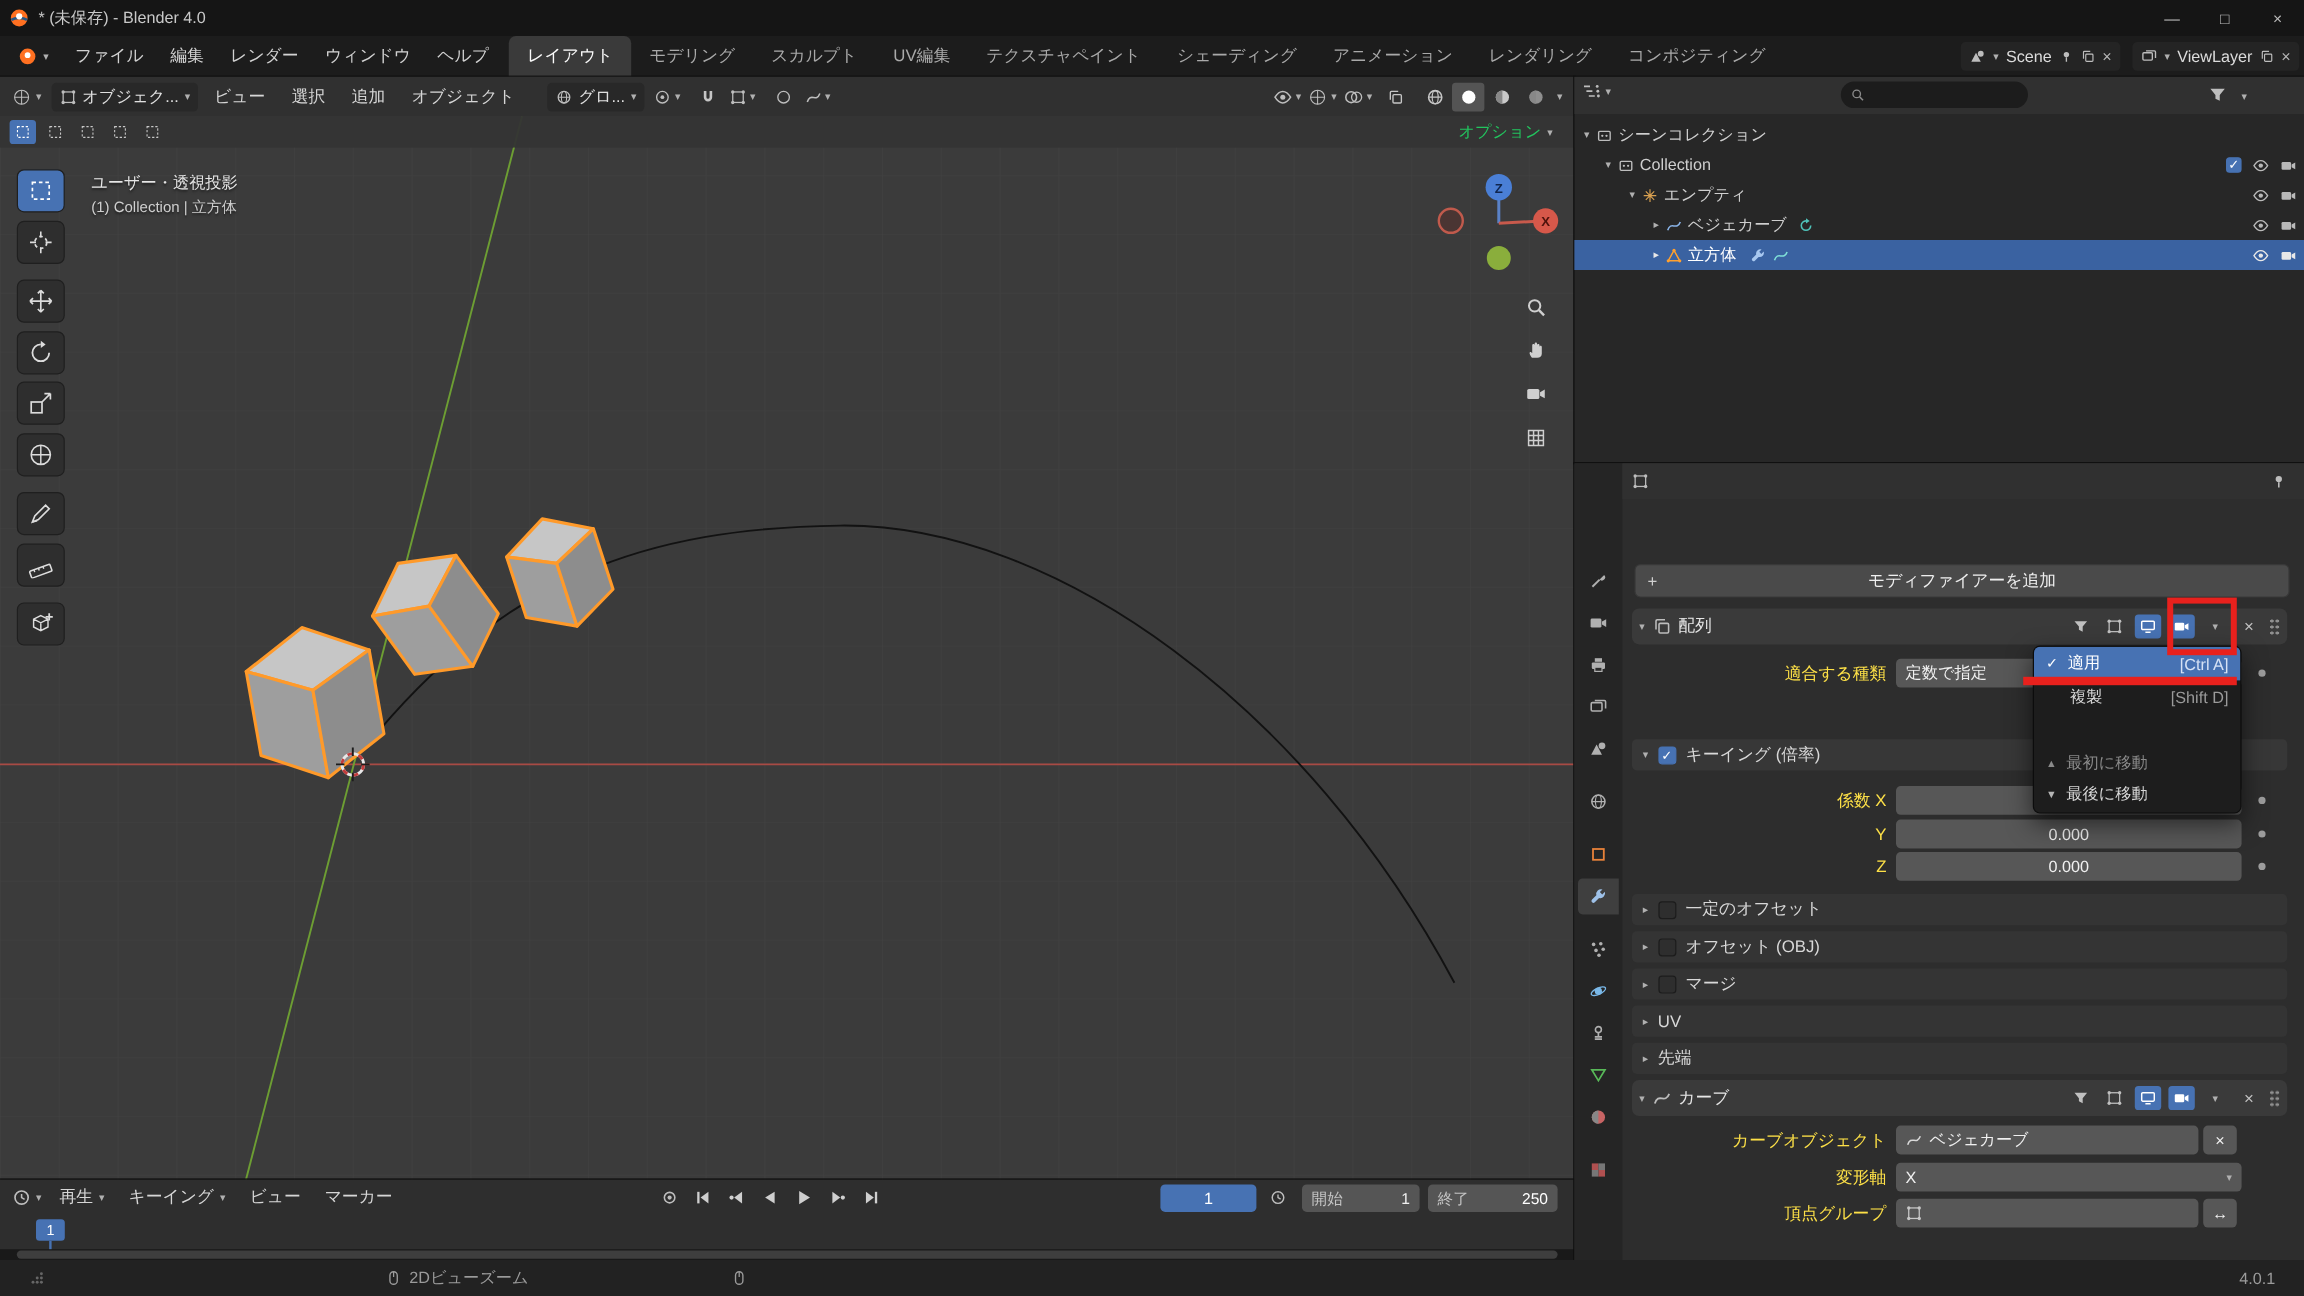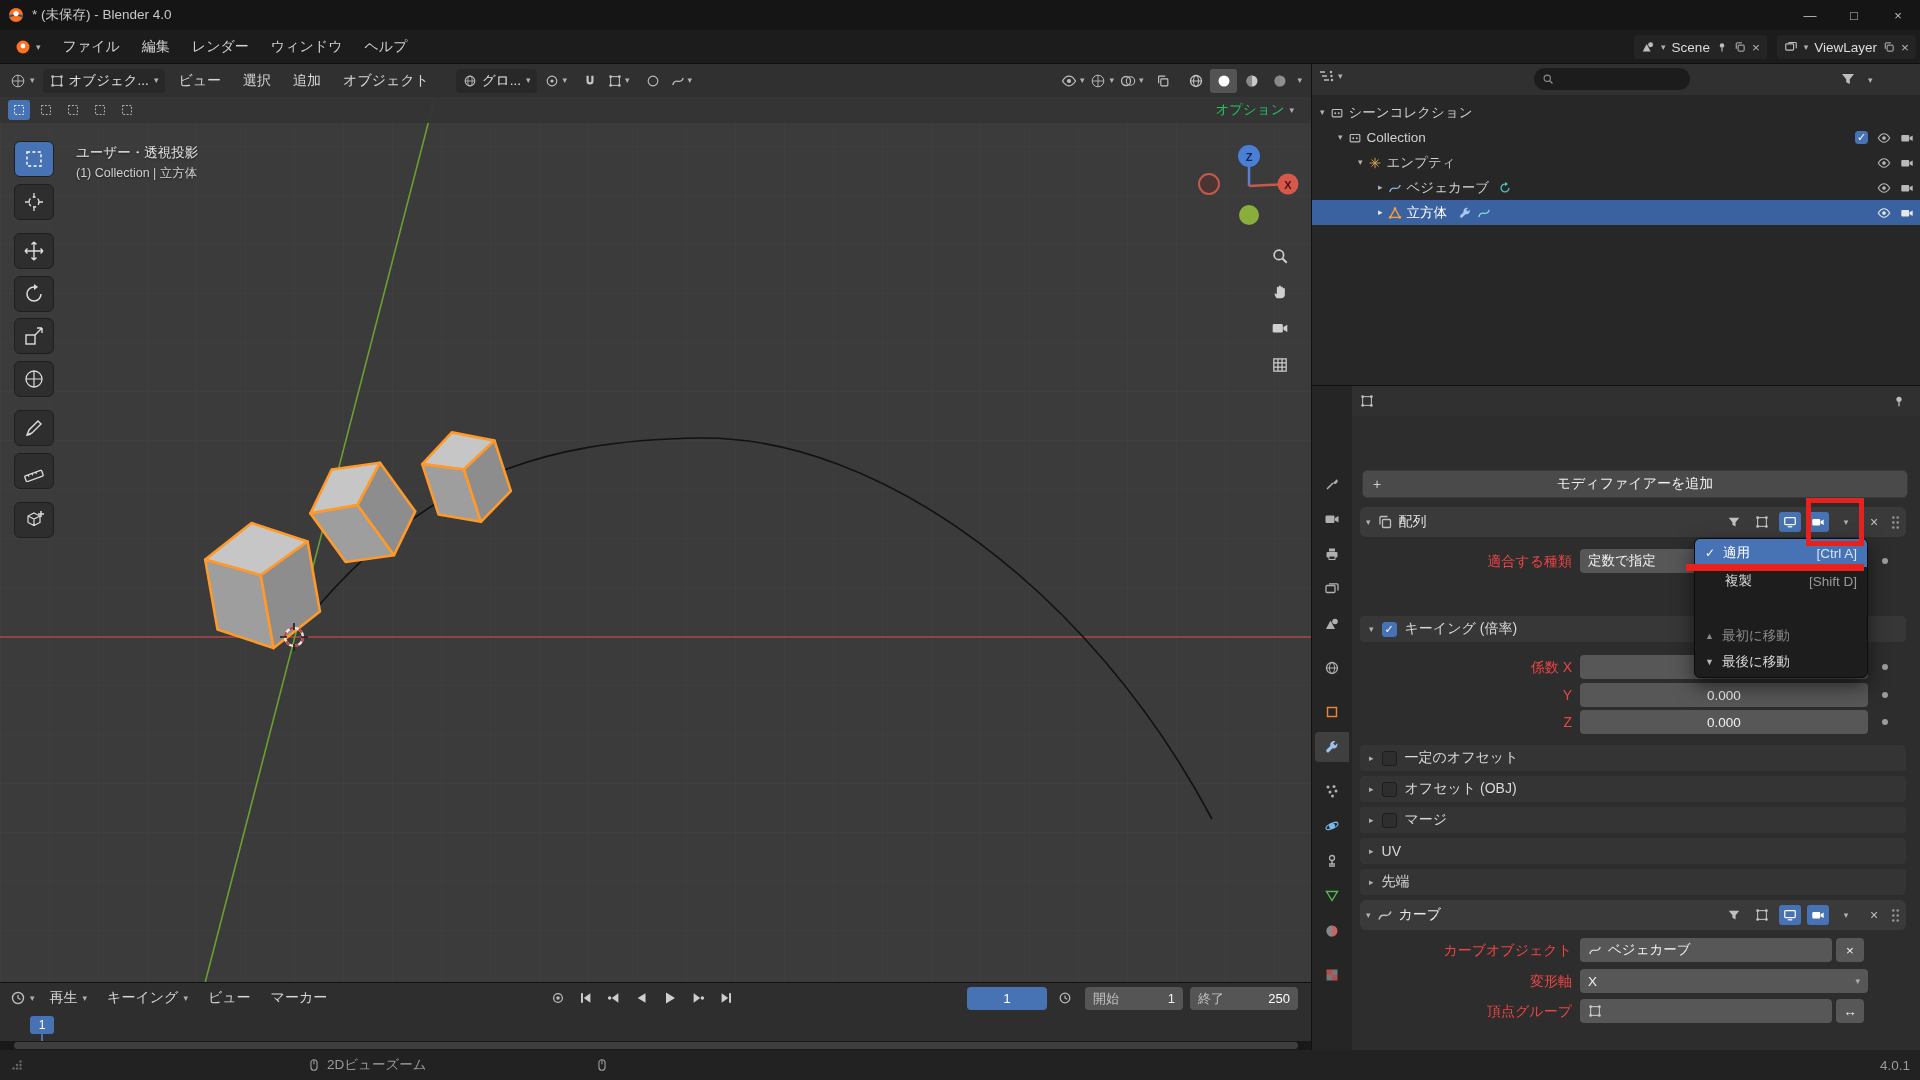--- a/index.html
+++ b/index.html
@@ -36,33 +36,33 @@
 .olrow.sel{background:#3a62a1;color:#fff}
 .props{background:#2d2d2d;outline:1px solid #101010}
 .navstrip{background:#252525}
 .ptab{position:absolute;left:3px;width:34px;height:30px;display:flex;align-items:center;justify-content:center;border-radius:4px 0 0 4px;color:#b0b0b0}
 .ptab.active{background:#3f3f3f;color:#eaeaea}
 .bigbtn{background:#4a4a4a;border:1px solid #383838;border-radius:5px;display:flex;align-items:center;justify-content:center;font-size:14px;color:#eee}
 .modhead{background:#3a3a3a;border-radius:6px;display:flex;align-items:center;gap:6px;padding:0 6px;font-size:14px;color:#e6e6e6;box-sizing:border-box}
 .mico{width:22px;height:20px;border-radius:3px;display:flex;align-items:center;justify-content:center;color:#c0c0c0}
 .mico.on{background:#4772b3;color:#fff}
 .grip{width:9px;height:15px;background-image:radial-gradient(circle,#909090 1.2px,transparent 1.4px);background-size:4.5px 5px}
-.plabel{position:absolute;width:212px;left:48px;text-align:right;font-size:14px;color:#ef4444;line-height:24px}
+.plabel{position:absolute;width:212px;left:48px;text-align:right;font-size:14px;color:#fde047;line-height:24px}
 .pfield{position:absolute;height:24px;background:#575757;border-radius:4px;font-size:13.5px;color:#f0f0f0;display:flex;align-items:center;justify-content:center}
 .pfield.lft{justify-content:flex-start;padding:0 8px;box-sizing:border-box}
 .sect{position:absolute;left:48px;width:546px;height:26px;background:#343434;border-radius:4px;display:flex;align-items:center;gap:8px;padding:0 9px;box-sizing:border-box;font-size:14px;color:#d8d8d8}
 .cb{width:15px;height:15px;border-radius:3px;background:#2e2e2e;border:1px solid #1c1c1c;display:flex;align-items:center;justify-content:center;font-size:11px;color:#fff;box-sizing:border-box}
 .cb.on{background:#4772b3;border-color:#4772b3}
 .pdot{position:absolute;left:570px;width:6px;height:6px;border-radius:50%;background:#9c9c9c}
 .tl{background:#2e2e2e;outline:1px solid #101010}
 .tlh{height:30px;gap:2px;padding:0 6px}
 .pbtn{width:26px;height:22px;display:flex;align-items:center;justify-content:center;color:#cfcfcf}
 .ruler{position:absolute;left:0;top:30px;width:1312px;height:28px;background:#222}
 .rnum{position:absolute;top:7px;transform:translateX(-50%);font-size:12.5px;color:#909090}
-.statusbar{background:#222;font-size:13.5px;color:#9b9b9b;gap:8px;padding:0 10px}
+.statusbar{background:#222;font-size:13.5px;color:#9b9b9b;gap:8px;padding:0 24px}
 .banner{background:#fff;color:#000;font-weight:bold;font-size:32px;display:flex;align-items:center;padding-left:12px;z-index:40}
 .popup{background:#1d1d1d;border:1px solid #0c0c0c;border-radius:6px;box-shadow:0 8px 20px rgba(0,0,0,.55);z-index:30;overflow:hidden}
 .prow2{height:28px;display:flex;align-items:center;gap:8px;padding:0 10px;font-size:13.5px;color:#d8d8d8}
 .prow2 .key{margin-left:auto;color:#9a9a9a}
 .prow2.hl{background:#4772b3;color:#fff}
 .prow2.hl .key{color:#d6e2f5}
 .prow2.mut{color:#8a8a8a}
 .tooltipbox{background:#141414;border:1px solid #050505;border-radius:4px;box-shadow:0 6px 14px rgba(0,0,0,.5);color:#cacaca;font-size:13.5px;display:flex;align-items:center;padding:0 12px;z-index:31}
 .redbox{border:5px solid #e8211d;z-index:42;box-sizing:border-box}
 .redline{background:#e8211d;z-index:41}
@@ -280,20 +280,31 @@
           <circle cx="8" cy="8" r="6.5" fill="#ff7021"></circle>
           <circle cx="8" cy="7" r="2.4" fill="#fff"></circle>
         </svg>
       <span class="chev">▾</span>
     </div>
     <div class="mi">ファイル</div>
     <div class="mi">編集</div>
     <div class="mi">レンダー</div>
     <div class="mi">ウィンドウ</div>
     <div class="mi">ヘルプ</div>
+    <div class="f" style="margin-left:6px">
+      <div class="tab active">レイアウト</div>
+      <div class="tab">モデリング</div>
+      <div class="tab">スカルプト</div>
+      <div class="tab">UV編集</div>
+      <div class="tab">テクスチャペイント</div>
+      <div class="tab">シェーディング</div>
+      <div class="tab">アニメーション</div>
+      <div class="tab">レンダリング</div>
+      <div class="tab">コンポジティング</div>
+    </div>
     <div class="f" style="margin-left:auto;gap:10px;padding-right:8px">
       <div class="topfield f">
         <svg class="s14 ic">
             <use href="#i-scene"></use>
           </svg>
         <span class="chev">▾</span>
         <span>Scene</span>
         <svg class="s12 ic">
             <use href="#i-pin"></use>
           </svg>

